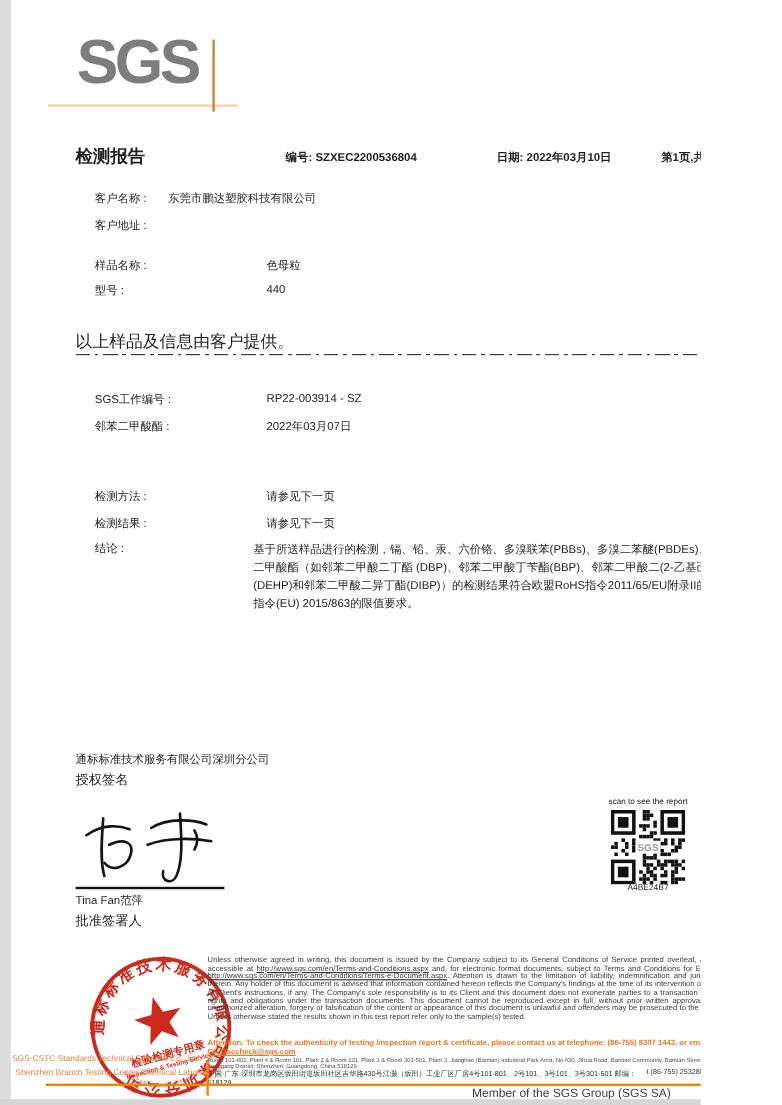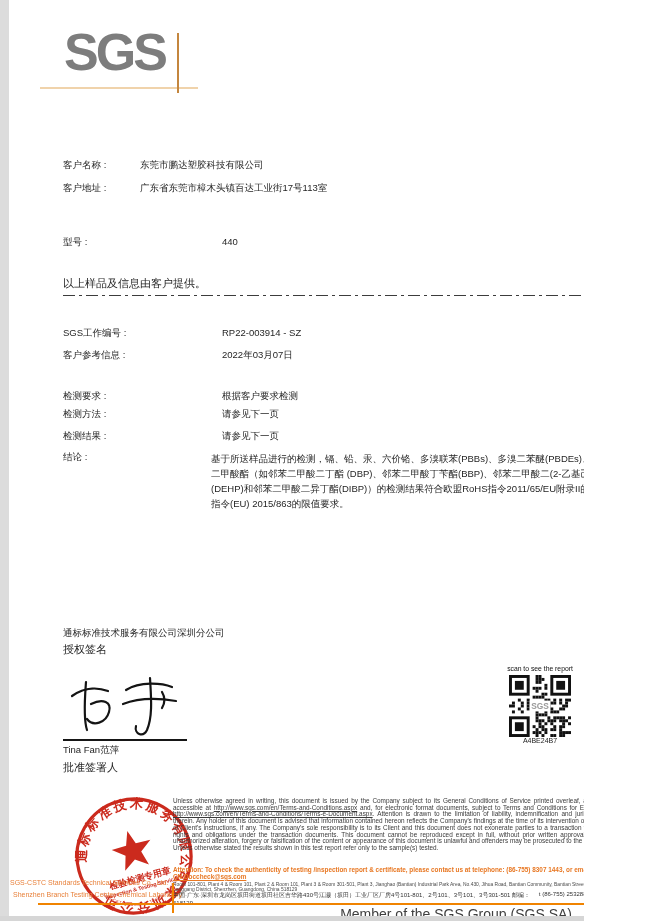--- a/index.html
+++ b/index.html
@@ -13,25 +13,25 @@
   .logo-hline{left:40px;top:87px;width:158px;height:2px;background:#f0d3ab}
   .logo-vline{left:177px;top:33px;width:2px;height:60px;background:#c4863e}
 
   .title-row{top:121px;left:0;width:652px;height:18px;font-size:9.5px;font-weight:700}
   .report-title{left:63px;top:0;font-size:14.5px;font-weight:700}
   .hdr-no{left:238px;top:4px}
   .hdr-date{left:414px;top:4px}
   .hdr-page{left:551px;top:4px}
 
   .row{left:63px;width:575px;height:13px;font-size:9.5px}
-  .lbl{position:absolute;left:0;white-space:nowrap}
+  .lbl{position:absolute;left:16px;white-space:nowrap}
   .val{position:absolute;white-space:nowrap}
   .v1{left:77px}
   .v2{left:159px}
-  .note{left:63px;font-size:11px}
+  .note{left:63px;font-size:14px}
 
   .dash-sep{left:63px;top:295px;width:554px;height:1px;
     background:repeating-linear-gradient(90deg,#3c3c3c 0 12px,transparent 12px 16px,#3c3c3c 16px 19px,transparent 19px 23px)}
 
   .conclusion-row{left:63px;top:451px;width:575px;font-size:9.5px}
   .conclusion-text{position:absolute;left:148px;top:0;width:402px;line-height:15px;white-space:normal}
 
   .sign-company{left:63px;top:627px;font-size:9.5px}
   .sign-auth{left:63px;top:642px;font-size:11px}
   .sig-svg{left:66px;top:672px}
@@ -50,60 +50,65 @@
   .legal{left:173px;top:798px;width:478px;font-size:6.4px;line-height:6.7px;color:#3a3a3a;text-align:justify}
   .legal a,.u{ text-decoration:underline;color:inherit}
   .attention{left:173px;top:867px;width:478px;font-size:6.4px;line-height:6.8px;font-weight:700;color:#e87722}
   .addr-en{left:173px;top:882px;width:478px;font-size:4.9px;color:#4a4a4a;display:flex;justify-content:space-between;align-items:flex-start}
   .addr-en .site{font-size:5.8px;color:#3a3a3a;margin-left:4px;white-space:nowrap}
   .addr-cn{left:173px;top:891px;width:478px;font-size:6px;color:#333;display:flex;justify-content:space-between;align-items:flex-start}
   .addr-cn .phone{white-space:nowrap;margin-left:4px}
   .addr-cn .mail{white-space:nowrap;margin-left:4px;color:#3a3a3a}
   .foot-hrule{left:38px;top:903px;width:614px;height:2px;background:#f08300}
   .foot-vrule{left:172px;top:883px;width:2px;height:30px;background:#f08300}
-  .member{right:12px;top:906px;font-size:14px;color:#3f3f3f}
+  .member{right:25px;top:906px;font-size:10px;color:#3f3f3f}
 </style>
 </head>
 <body>
 
 <div class="page">
   <div class="abs edge-left"></div>
 
   <div class="abs logo-hline"></div>
   <div class="abs logo">SGS</div>
   <div class="abs logo-vline"></div>
 
+  <div class="abs title-row">
+    <span class="abs report-title">检测报告</span>
+    <span class="abs hdr-no"><span>编号:</span> <span>SZXEC2200536804</span></span>
+    <span class="abs hdr-date"><span>日期:</span> <span>2022年03月10日</span></span>
+    <span class="abs hdr-page">第1页,共7页</span>
+  </div>
 
   <div class="abs row" style="top:159px">
     <span class="lbl">客户名称 :</span>
     <span class="val v1">东莞市鹏达塑胶科技有限公司</span>
   </div>
   <div class="abs row" style="top:182px">
     <span class="lbl">客户地址 :</span>
-    <span class="val v1">广东省东莞市樟木头镇百达工业街17号113室</span>
-  </div>
-
+  </div>
+
+  <div class="abs row" style="top:215px">
+    <span class="lbl">样品名称 :</span>
+    <span class="val v2">色母粒</span>
+  </div>
   <div class="abs row" style="top:236px">
     <span class="lbl">型号 :</span>
     <span class="val v2">440</span>
   </div>
   <div class="abs note" style="top:276px">以上样品及信息由客户提供。</div>
   <div class="abs dash-sep"></div>
 
   <div class="abs row" style="top:327px">
     <span class="lbl">SGS工作编号 :</span>
     <span class="val v2">RP22-003914 - SZ</span>
   </div>
   <div class="abs row" style="top:349px">
-    <span class="lbl">客户参考信息 :</span>
+    <span class="lbl">邻苯二甲酸酯 :</span>
     <span class="val v2">2022年03月07日</span>
-  </div>
-  <div class="abs row" style="top:390px">
-    <span class="lbl">检测要求 :</span>
-    <span class="val v2">根据客户要求检测</span>
   </div>
   <div class="abs row" style="top:408px">
     <span class="lbl">检测方法 :</span>
     <span class="val v2">请参见下一页</span>
   </div>
   <div class="abs row" style="top:430px">
     <span class="lbl">检测结果 :</span>
     <span class="val v2">请参见下一页</span>
   </div>
   <div class="abs conclusion-row">

